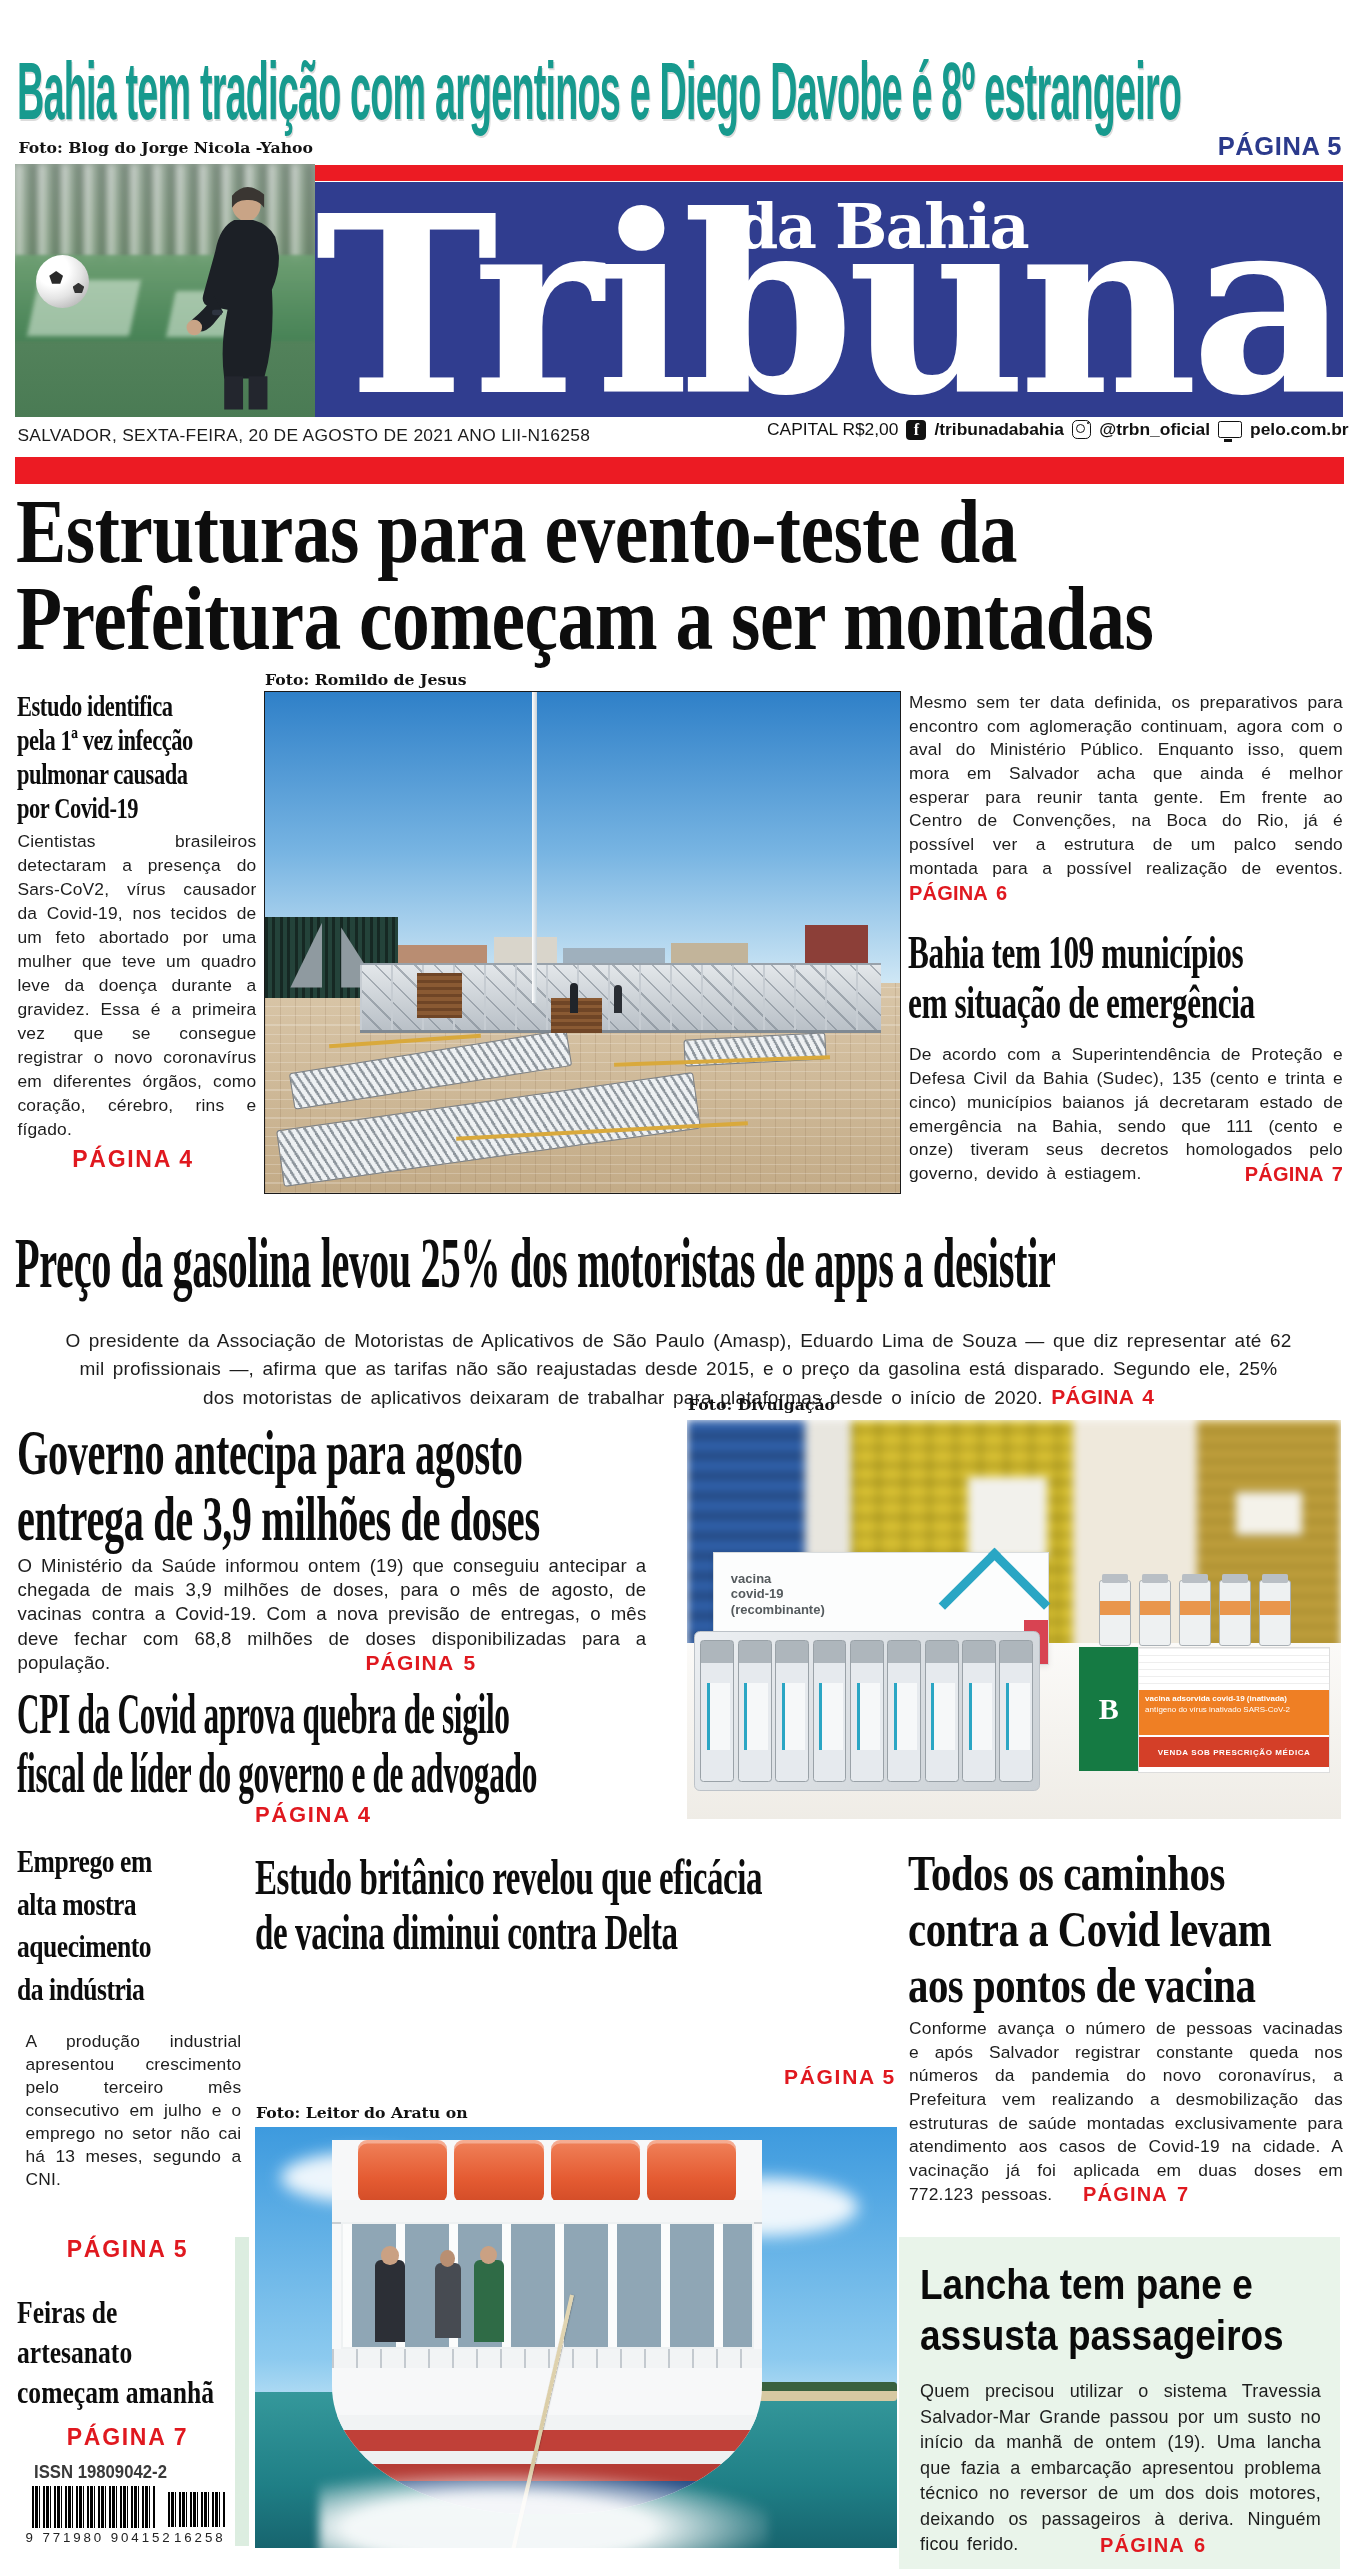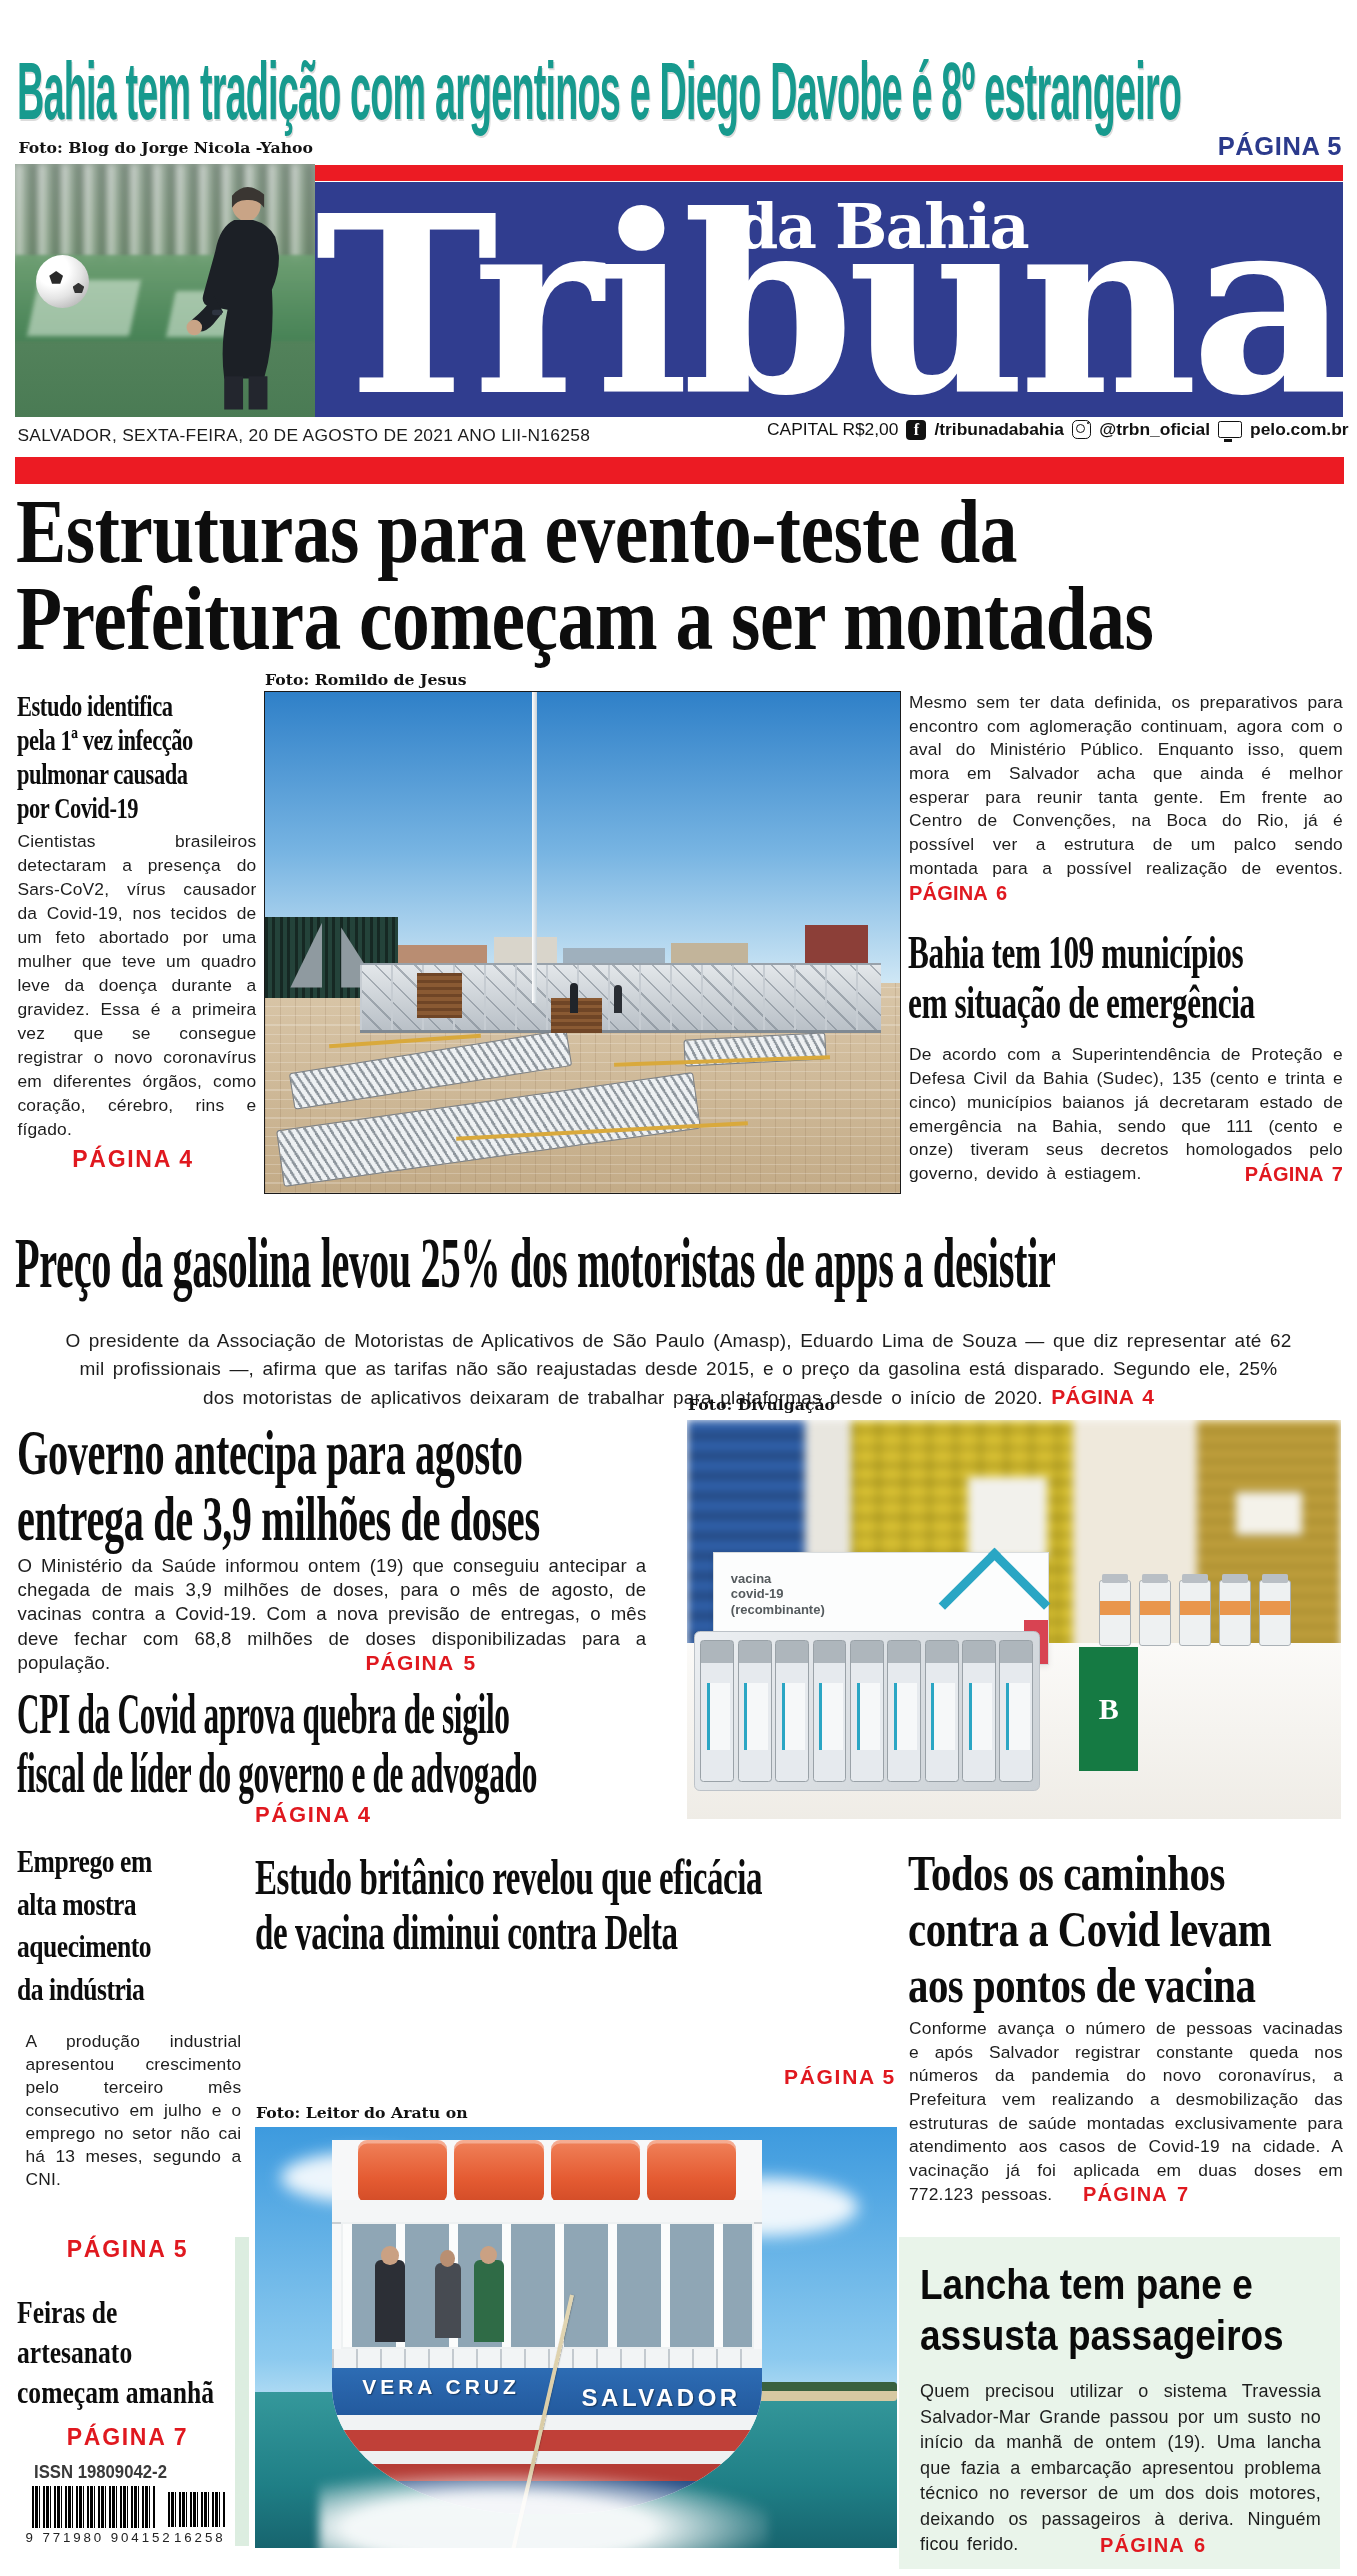--- a/index.html
+++ b/index.html
@@ -283,20 +283,28 @@
         <div class="bvial"></div>
     </div>
     <div class="abs" style="left:63%;top:40%;display:flex;gap:8px;">
       <div class="svial"></div>
         <div class="svial"></div>
         <div class="svial"></div>
         <div class="svial"></div>
         <div class="svial"></div>
     </div>
     <div class="greenpanel">B</div>
+    <div class="orangebox">
+      <div style="position:absolute;left:0;top:0;width:100%;height:34%;background:repeating-linear-gradient(0deg,#fff 0 5.8px,#eee 5.8px 7px);"></div>
+      <div class="ob-orange">
+        <div style="font-weight:700;">vacina adsorvida covid-19 (inativada)</div>
+        <div>antígeno do vírus inativado SARS-CoV-2</div>
+      </div>
+      <div class="ob-red">VENDA SOB PRESCRIÇÃO MÉDICA</div>
+    </div>
   </div>
 
   <div class="abs h-serif" style="left:17.4px;top:1840px;font-size:32px;line-height:1.33;transform:scaleX(.8);width:302px;">Emprego em
 alta mostra
 aquecimento
 da indústria</div>
   <p class="abs body-txt" style="left:17.4px;top:2022px;width:216px;font-size:17.4px;line-height:1.32;margin:8px;">A produção industrial apresentou crescimento pelo terceiro mês consecutivo em julho e o emprego no setor não cai há 13 meses, segundo a CNI.</p>
   <div class="abs pref" style="left:32px;top:2236px;width:191px;text-align:center;">PÁGINA 5</div>
 
   <div class="abs h-serif" style="left:17.4px;top:2292px;font-size:32px;line-height:1.25;transform:scaleX(.8);width:302px;letter-spacing:0;">Feiras de
@@ -334,24 +342,20 @@
       </div>
       <div class="canopy"></div>
       <div class="cabin"></div>
       <div class="person" style="left:10%;top:32%;width:7%;height:22%;background:#2c2f36;"></div>
       <div style="position:absolute;left:11.5%;top:28.5%;width:4%;height:5%;background:#caa183;border-radius:50%;"></div>
       <div class="person" style="left:24%;top:33%;width:6%;height:20%;background:#474b52;"></div>
       <div style="position:absolute;left:25%;top:29.5%;width:3.6%;height:4.6%;background:#b98f72;border-radius:50%;"></div>
       <div class="person" style="left:33%;top:32%;width:7%;height:22%;background:#2f6b46;"></div>
       <div style="position:absolute;left:34.5%;top:28.5%;width:3.8%;height:4.8%;background:#caa183;border-radius:50%;"></div>
       <div class="rail"></div>
-      <div class="blueband">
-        <span class="boat-name">VERA CRUZ</span>
-        <span class="boat-city">SALVADOR</span>
-      </div>
       <div class="hb" style="top:73.5%;height:4%;background:#f1f3f4;"></div>
       <div class="hb" style="top:77.5%;height:5.5%;background:#c04038;"></div>
       <div class="hb" style="top:83%;height:3.5%;background:#eef0f1;"></div>
       <div class="hb" style="top:86.5%;height:4.5%;background:#b53c35;"></div>
       <div class="hb" style="top:91%;height:9%;background:#274f86;"></div>
     </div>
     <div class="rope"></div>
     <div class="wake"></div>
   </div>
 

